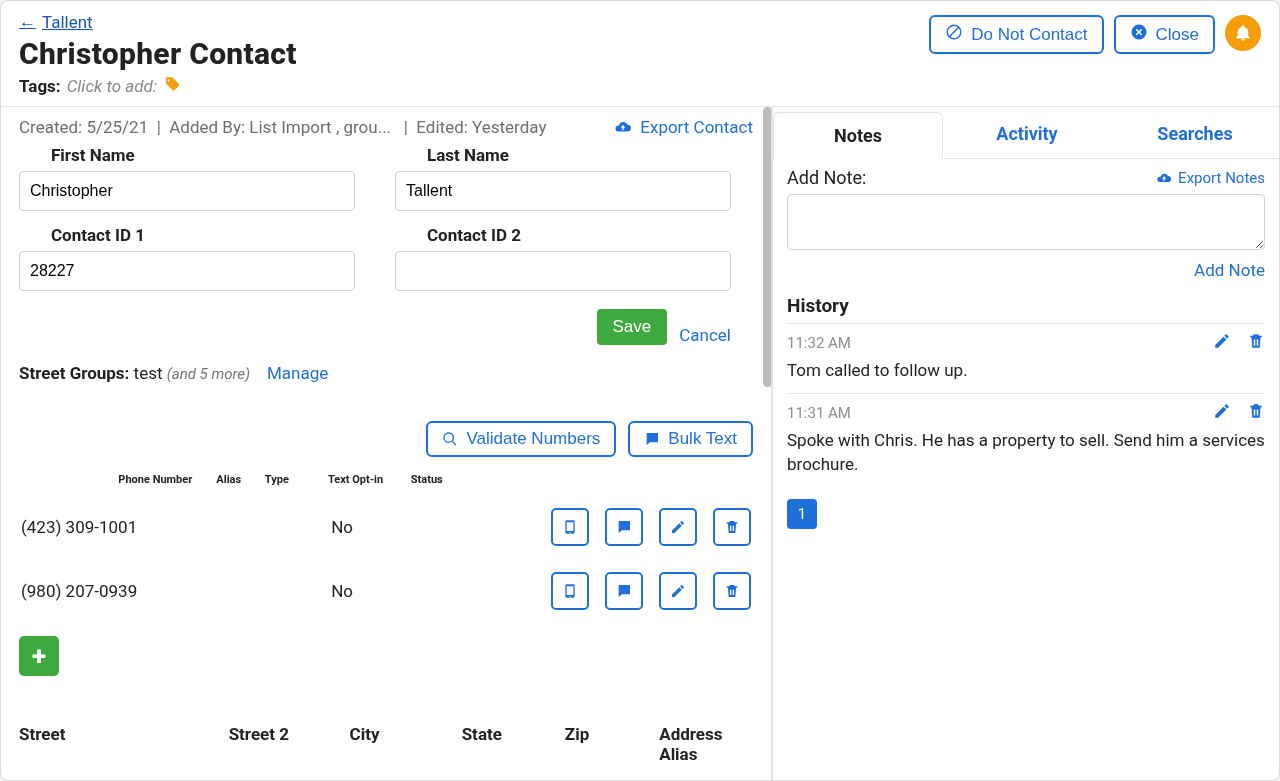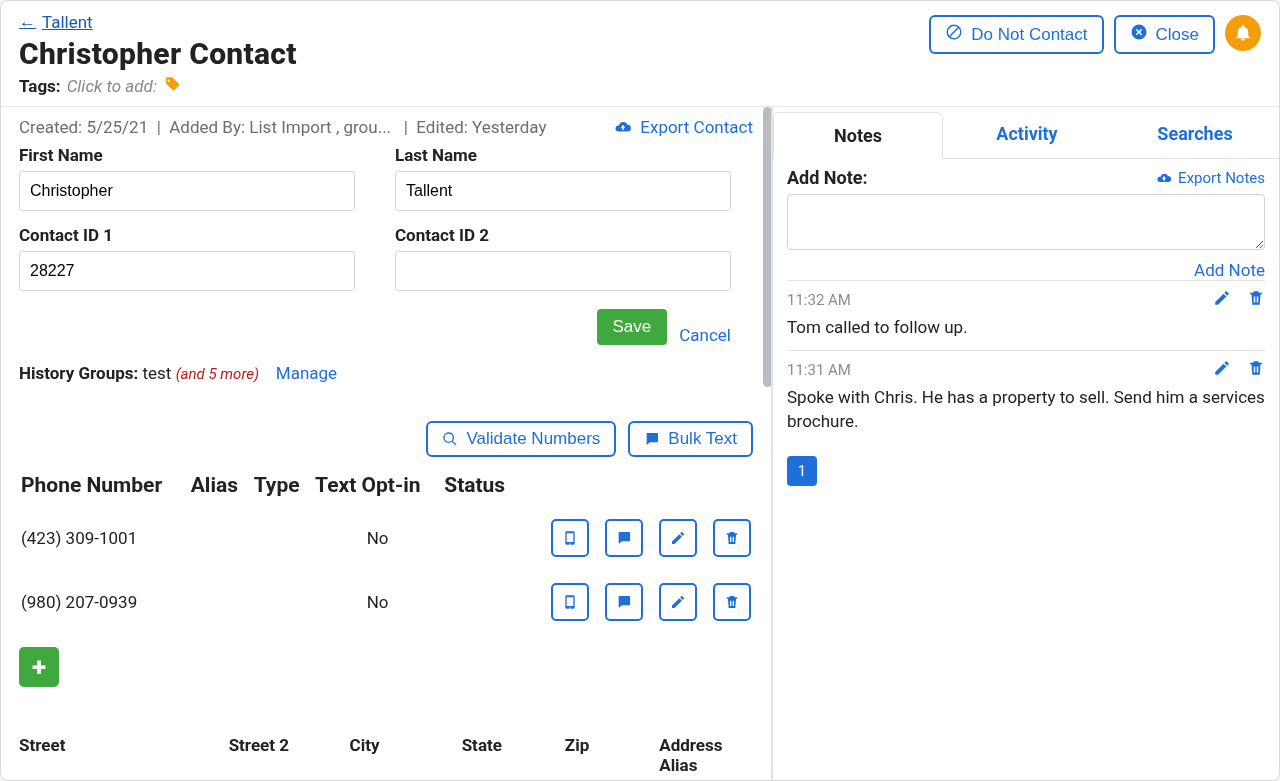--- a/index.html
+++ b/index.html
@@ -53,38 +53,38 @@
   }
   .meta-row {
     padding: 10px 18px 0 18px; display: flex; justify-content: space-between;
     align-items: center; color: #6e6e6e; font-size: 17px;
   }
   .meta-row .export { color: #1e6fd9; display: flex; align-items: center; gap: 8px; cursor: pointer; }
   .form-grid {
     display: grid; grid-template-columns: 1fr 1fr; gap: 14px 40px;
     padding: 8px 40px 0 18px;
   }
-  .form-field label { display: block; font-weight: 700; font-size: 17px; margin-bottom: 6px; }
+  .form-field label { display: block; font-weight: 700; font-size: 17px; margin-bottom: 6px; margin-left: 32px; }
   .text-input {
     width: 100%; height: 40px; border: 1px solid #cfd3d7; border-radius: 4px;
     padding: 6px 10px; font-size: 16px;
   }
   .save-row { grid-column: 2; display: flex; gap: 12px; justify-content: flex-end; align-items: flex-end; padding-top: 4px; }
   .btn-green {
     background: #3fa93f; color: #fff; border: none; border-radius: 4px;
     padding: 8px 16px; font-size: 17px; cursor: pointer;
   }
   .link-blue { color: #1e6fd9; font-size: 17px; cursor: pointer; }
   .groups-row { padding: 18px 18px 0 18px; font-size: 17px; }
   .groups-row .bold { font-weight: 700; }
-  .groups-row .more { font-style: italic; color: #b91c1c; font-size: 15px; }
+  .groups-row .more { font-style: italic; color: #737373; font-size: 15px; }
   .phone-actions { display: flex; justify-content: flex-end; gap: 12px; padding: 38px 18px 10px 18px; }
   .table-wrap { padding: 0 18px 12px 18px; }
   table.phones { width: 100%; border-collapse: collapse; }
-  table.phones th { text-align: left; font-weight: 700; font-size: 21px; padding: 6px 6px 12px 2px; }
+  table.phones th { text-align: right; font-weight: 700; font-size: 11px; padding: 6px 6px 12px 2px; }
   table.phones td { padding: 10px 2px 16px 2px; font-size: 17px; vertical-align: middle; }
   .row-actions { display: flex; gap: 16px; justify-content: flex-end; }
   .icon-btn {
     width: 38px; height: 38px; border: 2px solid #1e6fd9; border-radius: 5px;
     display: inline-flex; align-items: center; justify-content: center;
     color: #1e6fd9; cursor: pointer; background: #fff;
   }
   .add-btn {
     width: 40px; height: 40px; background: #3fa93f; color: #fff; font-size: 26px;
     font-weight: 800; border-radius: 5px; display: inline-flex;
@@ -101,21 +101,21 @@
   .tab {
     flex: 1; text-align: center; padding: 12px 0; font-size: 18px; font-weight: 700;
     color: #1e6fd9; cursor: pointer;
   }
   .tab.active {
     color: #222; background: #fff; border: 1px solid #e1e4e7; border-bottom: 1px solid #fff;
     border-top-left-radius: 6px; border-top-right-radius: 6px; position: relative; top: 1px;
   }
   .note-area { padding: 8px 14px 0 14px; }
   .note-head { display: flex; justify-content: space-between; align-items: center; }
-  .note-head .add { font-weight: 700; font-size: 18px; text-align: center; }
+  .note-head .add { font-weight: 400; font-size: 18px; text-align: center; }
   .note-head .export { color: #1e6fd9; font-size: 15px; display: flex; align-items: center; gap: 6px; cursor: pointer; }
   textarea.note-input {
     width: 100%; height: 56px; border: 1px solid #cfd3d7; border-radius: 4px;
     margin-top: 6px; resize: both; font-size: 15px; padding: 6px;
   }
   .add-note-link { display: block; text-align: right; color: #1e6fd9; font-size: 17px; margin-top: 6px; cursor: pointer; }
   .history-head { font-weight: 700; font-size: 19px; margin: 14px 0 6px 0; }
   .hist-item { border-top: 1px solid #e1e4e7; padding: 8px 0 10px 0; }
   .hist-top { display: flex; justify-content: space-between; align-items: center; }
   .hist-top .time { color: #8a8d91; font-size: 15px; }
@@ -243,21 +243,21 @@
           <label>Contact ID 2</label>
           <input class="text-input" value="" style="">
         </div>
         <div class="save-row">
           <button class="btn-green">Save</button>
           <span class="link-blue">Cancel</span>
         </div>
       </div>
 
       <div class="groups-row">
-        <span class="bold">History Groups:</span>
+        <span class="bold">Street Groups:</span>
         <span>test</span>
         <span class="more">(and 5 more)</span>
         &nbsp;&nbsp;
         <span class="link-blue">Manage</span>
       </div>
 
       <div class="phone-actions">
         <button class="btn-outline-blue">
           <svg class="ico">
               <use href="#i-search"></use>
@@ -377,20 +377,21 @@
           <span class="export">
             <svg class="ico">
                 <use href="#i-cloud-up"></use>
               </svg>
             <span>Export Notes</span>
           </span>
         </div>
         <textarea class="note-input" style=""></textarea>
         <span class="add-note-link">Add Note</span>
 
+        <div class="history-head">History</div>
 
         <div class="hist-item">
           <div class="hist-top">
             <span class="time">11:32 AM</span>
             <span class="icons">
               <span><svg class="ico18">
                     <use href="#i-pencil"></use>
                   </svg></span>
               <span><svg class="ico18">
                     <use href="#i-trash"></use>

